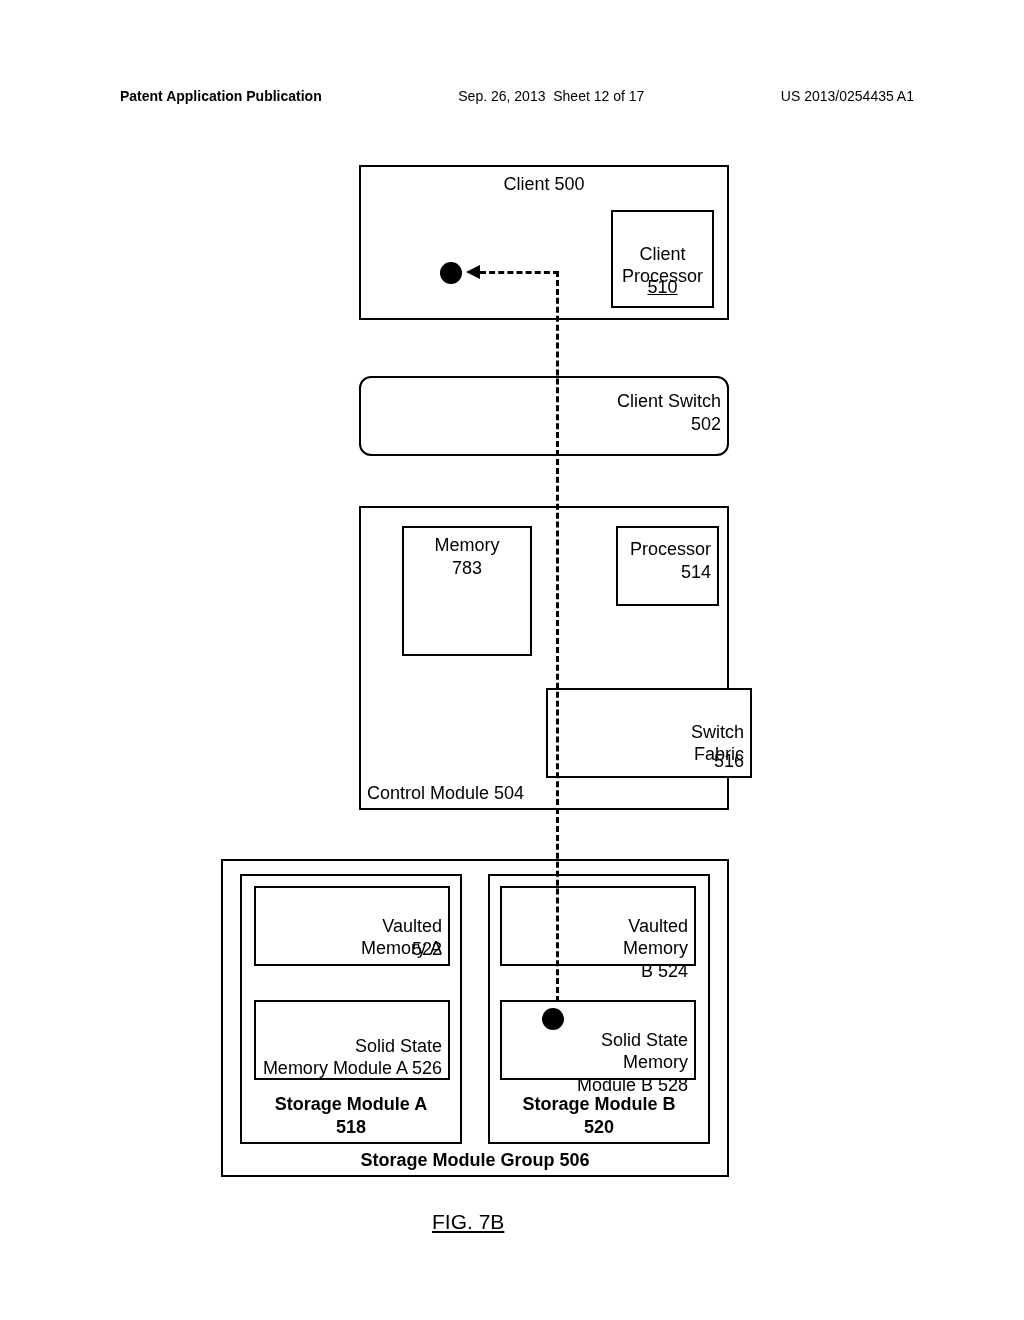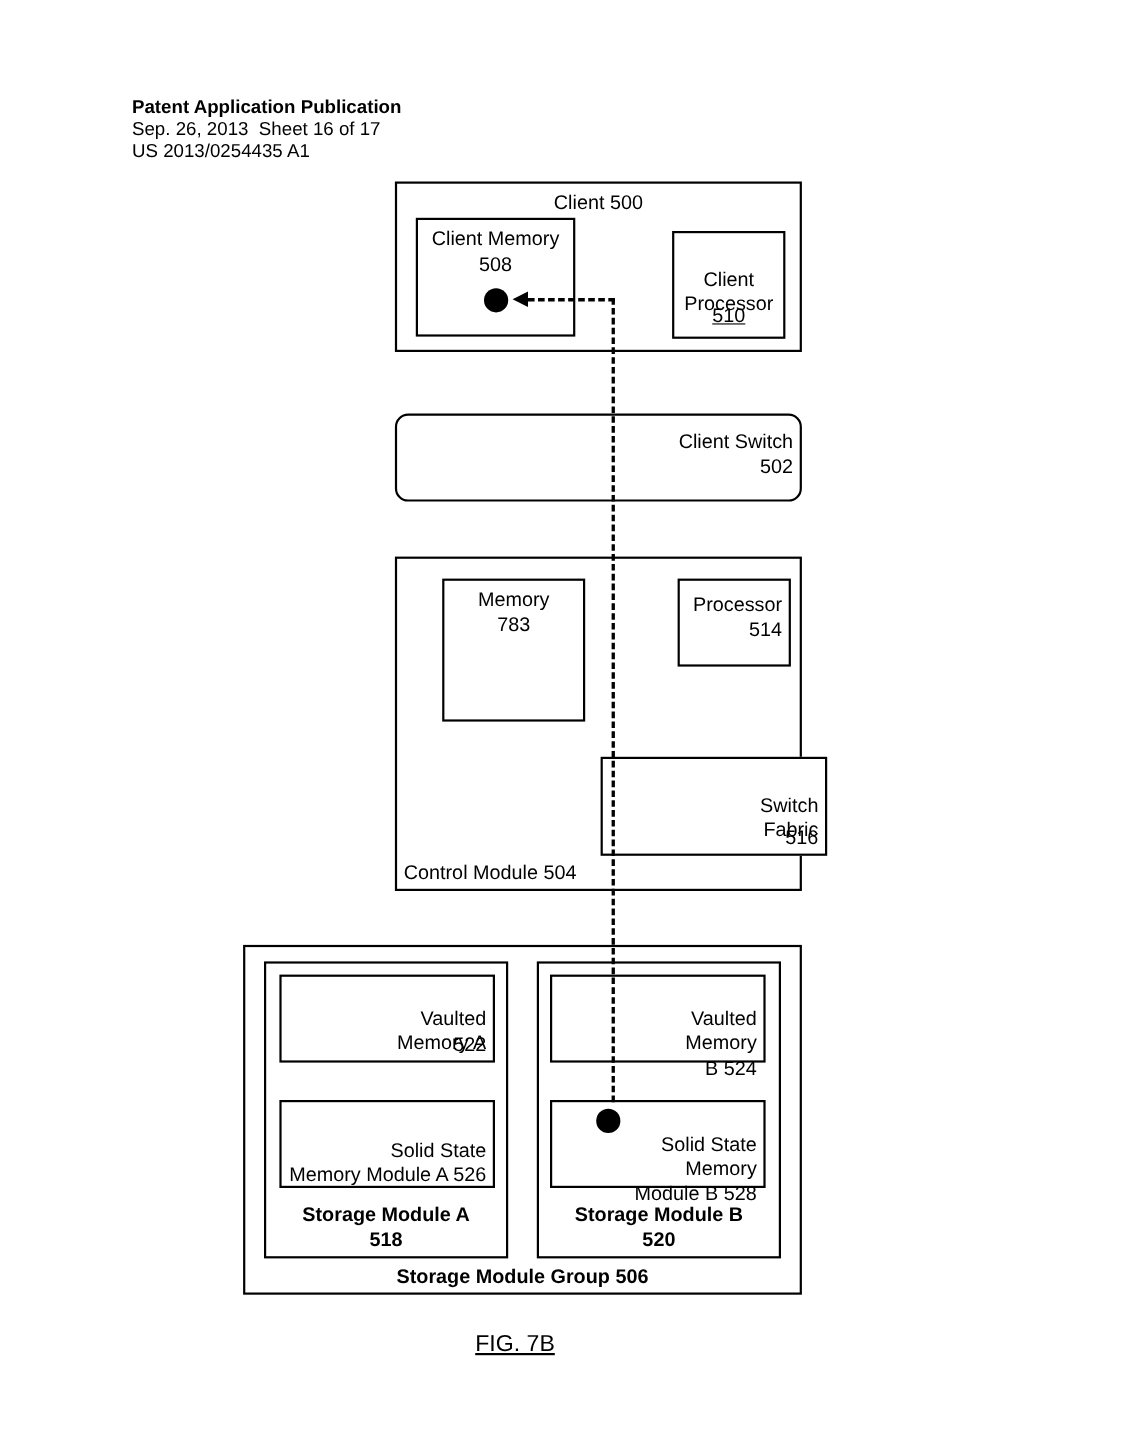--- a/index.html
+++ b/index.html
@@ -10,24 +10,23 @@
     height: 1320px;
     font-family: Arial, Helvetica, sans-serif;
     background: #fff;
     position: relative;
   }
   .header {
     position: absolute;
     top: 88px;
     left: 120px;
     right: 110px;
-    font-size: 17px;
+    font-size: 14px;
     display: flex;
     justify-content: space-between;
-    flex-direction: column;
   }
   .header .pub { font-weight: bold; }
   .diagram {
     position: absolute;
     left: 0; top: 0;
     width: 1024px;
     height: 1320px;
   }
   .box {
     position: absolute;
@@ -109,38 +108,33 @@
     line-height: 1.25;
     font-weight: bold;
   }
 </style>
 </head>
 <body>
 
 <div class="header">
   <span class="pub">Patent Application Publication</span>
   <span>
-    <span>Sep. 26, 2013</span>&nbsp;&nbsp;<span>Sheet 16 of 17</span>
+    <span>Sep. 26, 2013</span>&nbsp;&nbsp;<span>Sheet 12 of 17</span>
   </span>
   <span>US 2013/0254435 A1</span>
 </div>
 
 <div class="diagram">
 
   <div class="box" style="left:359px; top:165px; width:370px; height:155px;">
     <div class="inner-label-tc">
       <span>Client</span> <span class="u">500</span>
     </div>
   </div>
 
-  <div class="box" style="left:378px; top:198px; width:145px; height:108px;">
-    <div class="inner-label-tc">
-      <span>Client Memory</span><br><span class="u">508</span>
-    </div>
-  </div>
   <div class="dot" style="left:440px; top:262px;"></div>
 
   <div class="box" style="left:611px; top:210px; width:103px; height:98px;">
     <div class="label" style="left:0;right:0;top:8px;text-align:center;white-space:pre-line;">
       <span>Client
 Processor</span>
     </div>
     <div class="label" style="left:0;right:0;bottom:8px;">
       <span class="u">510</span>
     </div>

